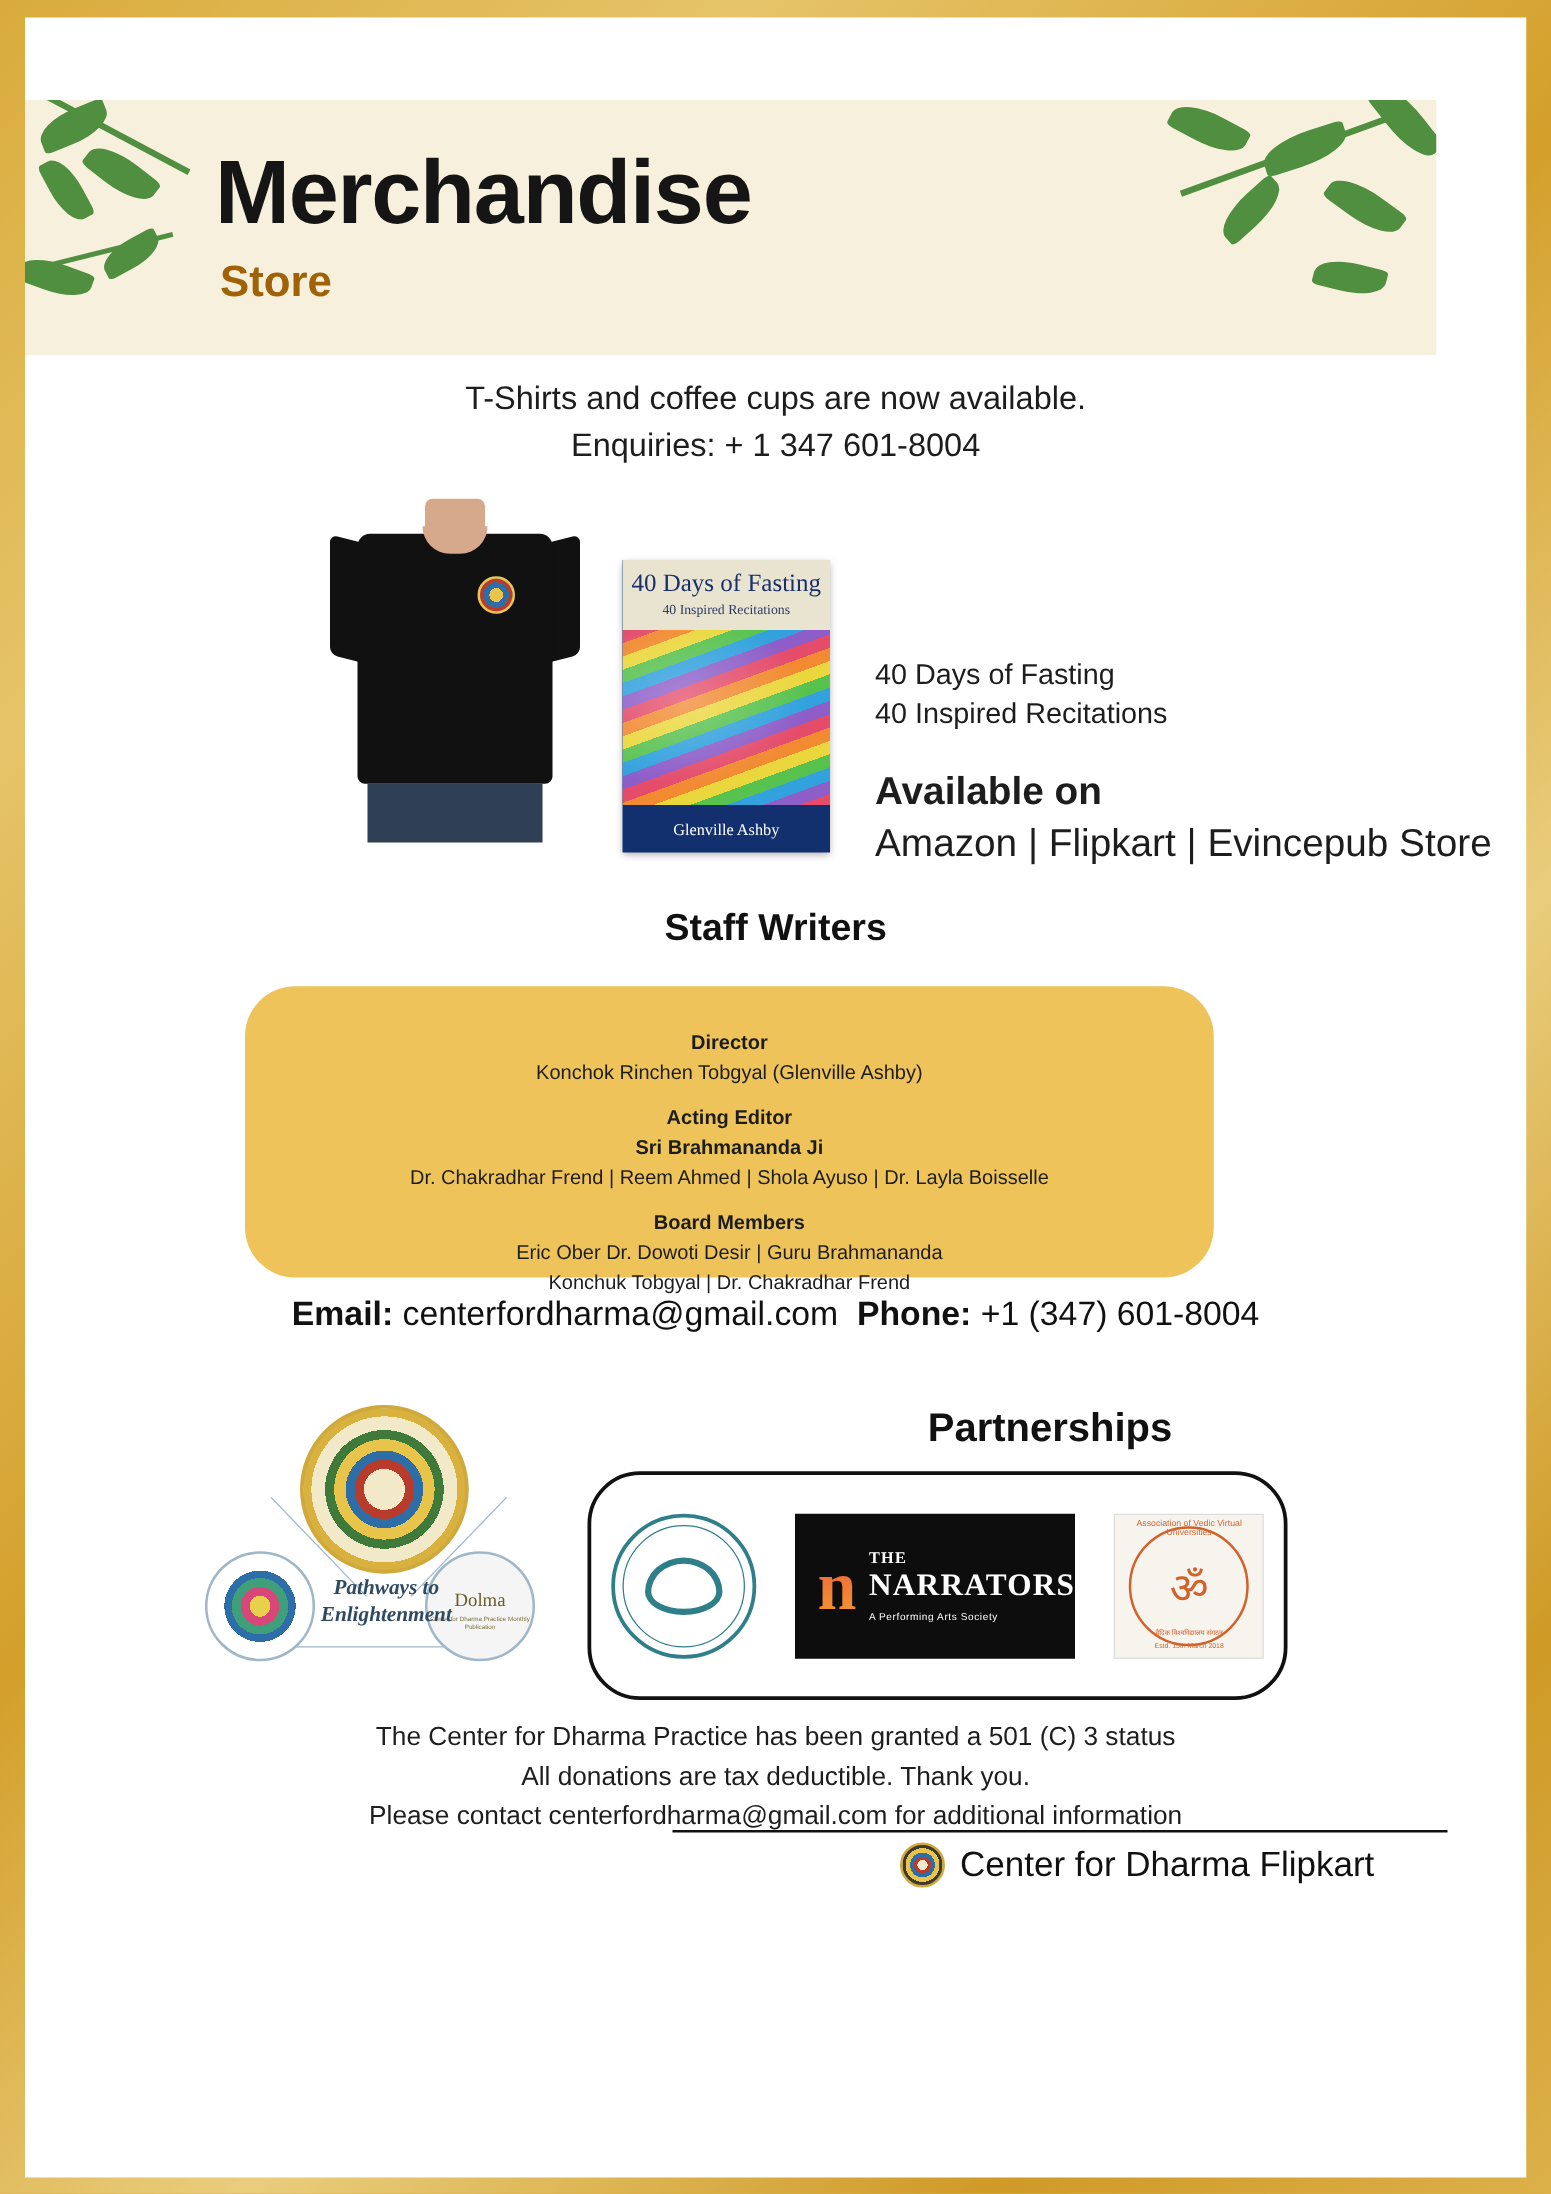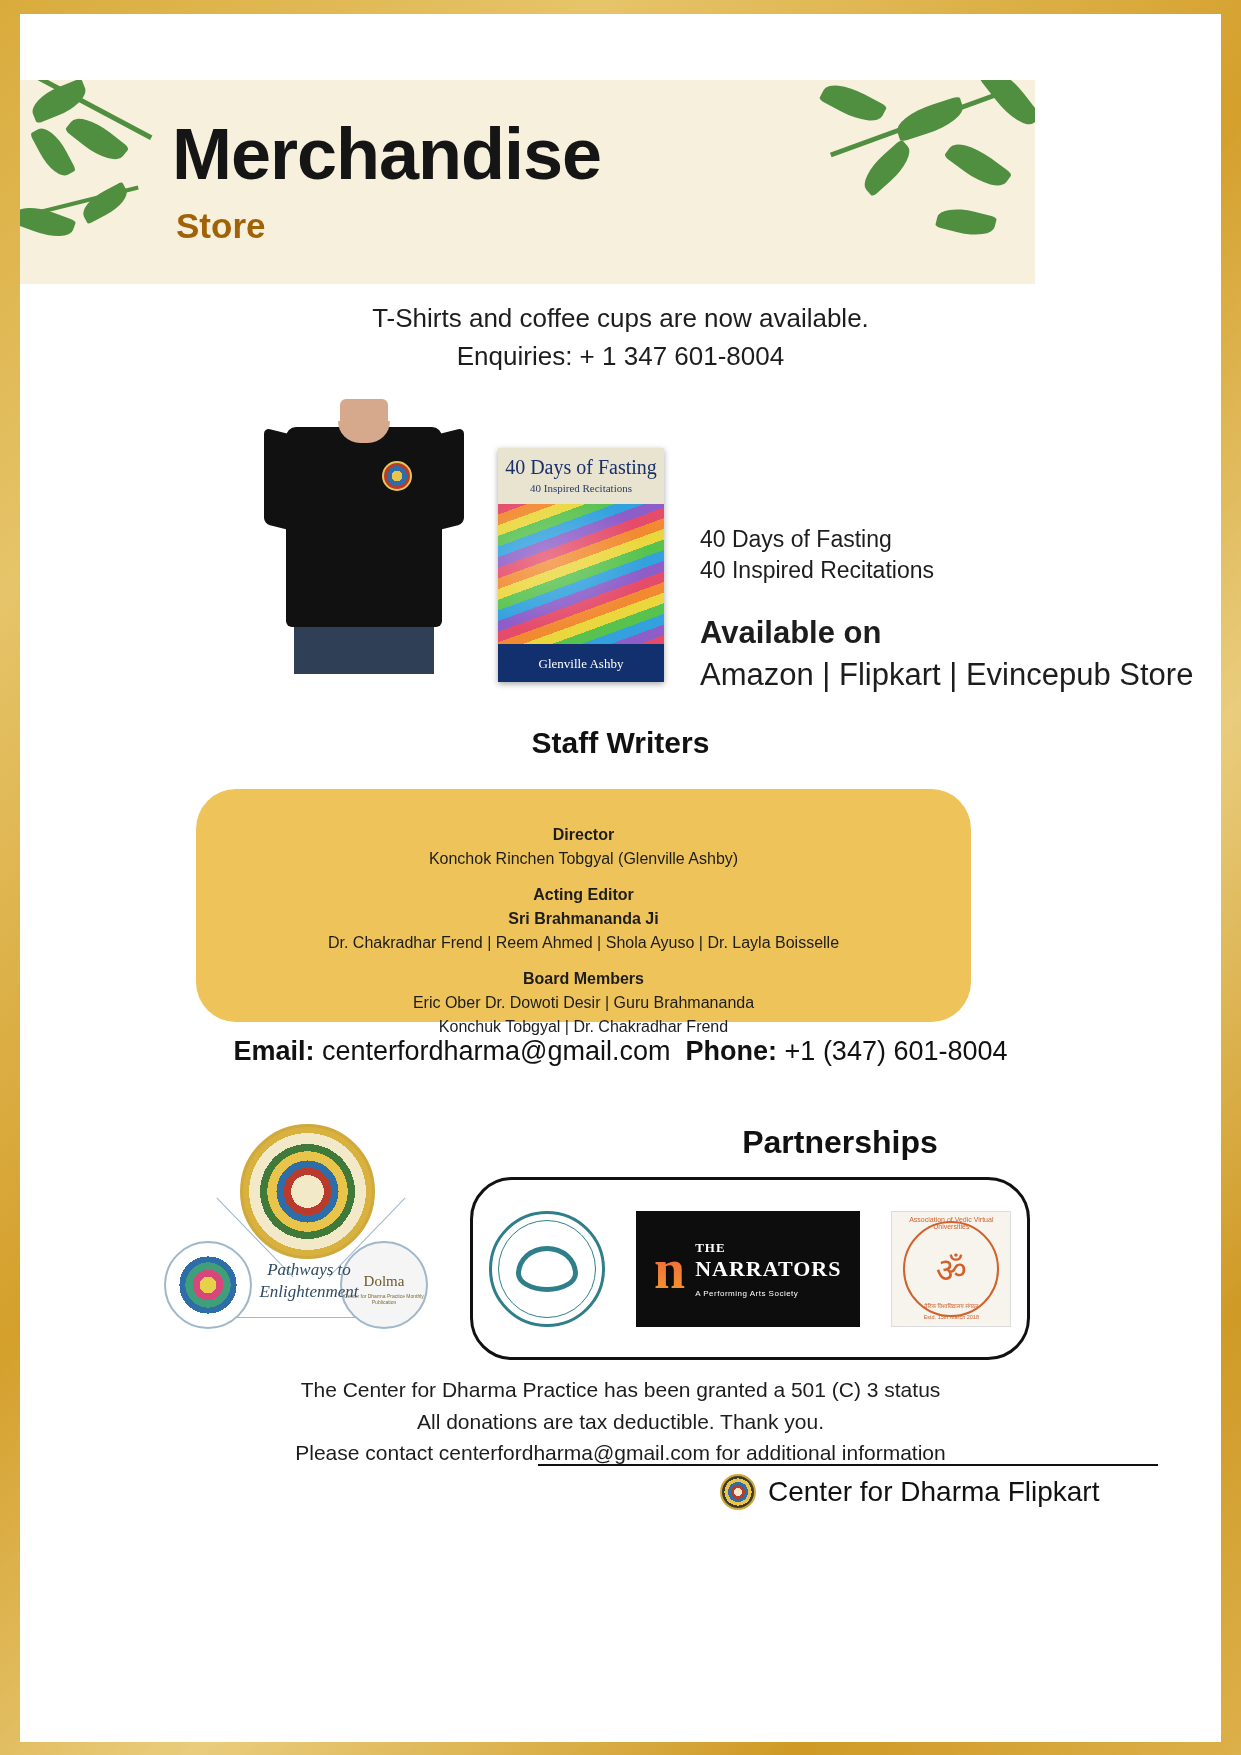--- a/index.html
+++ b/index.html
@@ -17,21 +17,21 @@
   }
   .sheet {
     position: absolute;
     left: 20px; top: 14px;
     width: 1201px; height: 1728px;
     background: #ffffff;
   }
   
   .banner {
     position: absolute; left: 0; top: 66px;
-    width: 1015px; height: 204px;
+    width: 1129px; height: 204px;
     background: #f7f0dd;
     overflow: hidden;
   }
   .leaf { position: absolute; background: #4f8f3f; border-radius: 60% 10% 60% 10%; }
   .stem { position: absolute; background: #4f8f3f; }
   .banner-title {
     position: absolute; left: 152px; top: 38px;
     font-size: 72px; font-weight: 700; color: #151515;
     letter-spacing: -1px; line-height: 1;
   }
@@ -109,41 +109,42 @@
   }
   .c-left { left: 4px; top: 122px;
     background: radial-gradient(circle, #e8d14a 0 14%, #d8467a 14% 26%, #3f9f7a 26% 38%, #2e6ea8 38% 48%, #ffffff 48% 100%); }
   .c-right { left: 180px; top: 122px; background: #f5f5f5; }
   .c-right .dolma { position: absolute; left: 0; right: 0; top: 30px; text-align: center; font-family: "Liberation Serif", serif; font-size: 15px; color: #6b5a2a; }
   .c-right .dolma-sub { position: absolute; left: 0; right: 0; top: 50px; text-align: center; font-size: 5px; color: #7a6a3a; }
   .cluster-label {
     position: absolute; left: 74px; top: 140px; width: 150px; text-align: center;
     font-family: "Liberation Serif", serif; font-size: 17px; color: #2f4a63; line-height: 1.3;
     font-style: italic;
+    font-weight: bold;
   }
   .cluster-line { position: absolute; background: #9fb7c9; height: 1px; }
   
   .partner-title {
     position: absolute; left: 620px; top: 1110px; width: 400px; text-align: center;
     font-size: 32px; font-weight: 700; color: #111;
   }
   .partner-box {
     position: absolute; left: 450px; top: 1163px; width: 560px; height: 183px;
     border: 3px solid #111; border-radius: 42px; background: #fff;
     display: flex; align-items: center; justify-content: space-around;
   }
   .p-logo1 { width: 116px; height: 116px; border-radius: 50%; border: 3px solid #2f7f8a; background: #fff; position: relative; }
   .p-logo1:after { content:""; position:absolute; left:50%; top:50%; width:52px; height:36px; transform: translate(-50%,-50%);
      border: 5px solid #2f7f8a; border-radius: 50% 50% 50% 50%/60% 60% 40% 40%; }
   .p-logo1 .ring-text { position:absolute; inset:6px; border-radius:50%; border:1px solid #2f7f8a; }
   .p-logo2 { width: 224px; height: 116px; background: #0d0d0d; color: #fff; display:flex; align-items:center; gap:10px; padding-left:18px; }
   .p-logo2 .mark { font-family: "Liberation Serif", serif; font-size: 56px; font-weight:700;
       background: linear-gradient(180deg,#f05a3c,#f29b2f); -webkit-background-clip: text; background-clip: text; color: transparent; line-height:1; }
   .p-logo2 .nm1 { font-family:"Liberation Serif", serif; font-size: 13px; letter-spacing:1px;font-weight:bold; }
-  .p-logo2 .nm2 { font-family:"Liberation Serif", serif; font-size: 22px; font-weight:700; letter-spacing:1px;margin-top:28px; }
+  .p-logo2 .nm2 { font-family:"Liberation Serif", serif; font-size: 25px; font-weight:700; letter-spacing:1px;margin-top:28px; }
   .p-logo2 .nm3 { font-size: 8px; letter-spacing:.5px; }
   .p-logo3 { width: 120px; height: 116px; background: #f7f4ee; border: 1px solid #ddd; position: relative; }
   .p-logo3 .ring { position:absolute; left:50%; top:50%; transform:translate(-50%,-50%); width:96px; height:96px;
       border: 2px solid #d2622a; border-radius: 50%; }
   .p-logo3 .om { position:absolute; left:50%; top:50%; transform:translate(-50%,-50%); font-size: 34px; color: #d2622a; }
   .p-logo3 .t1 { position:absolute; top:4px; width:100%; text-align:center; font-size:7px; color:#d2622a; }
   .p-logo3 .t2 { position:absolute; bottom:16px; width:100%; text-align:center; font-size:5.5px; color:#d2622a; }
   .p-logo3 .t3 { position:absolute; bottom:6px; width:100%; text-align:center; font-size:5.5px; color:#d2622a; }
   
   .footer-note {

